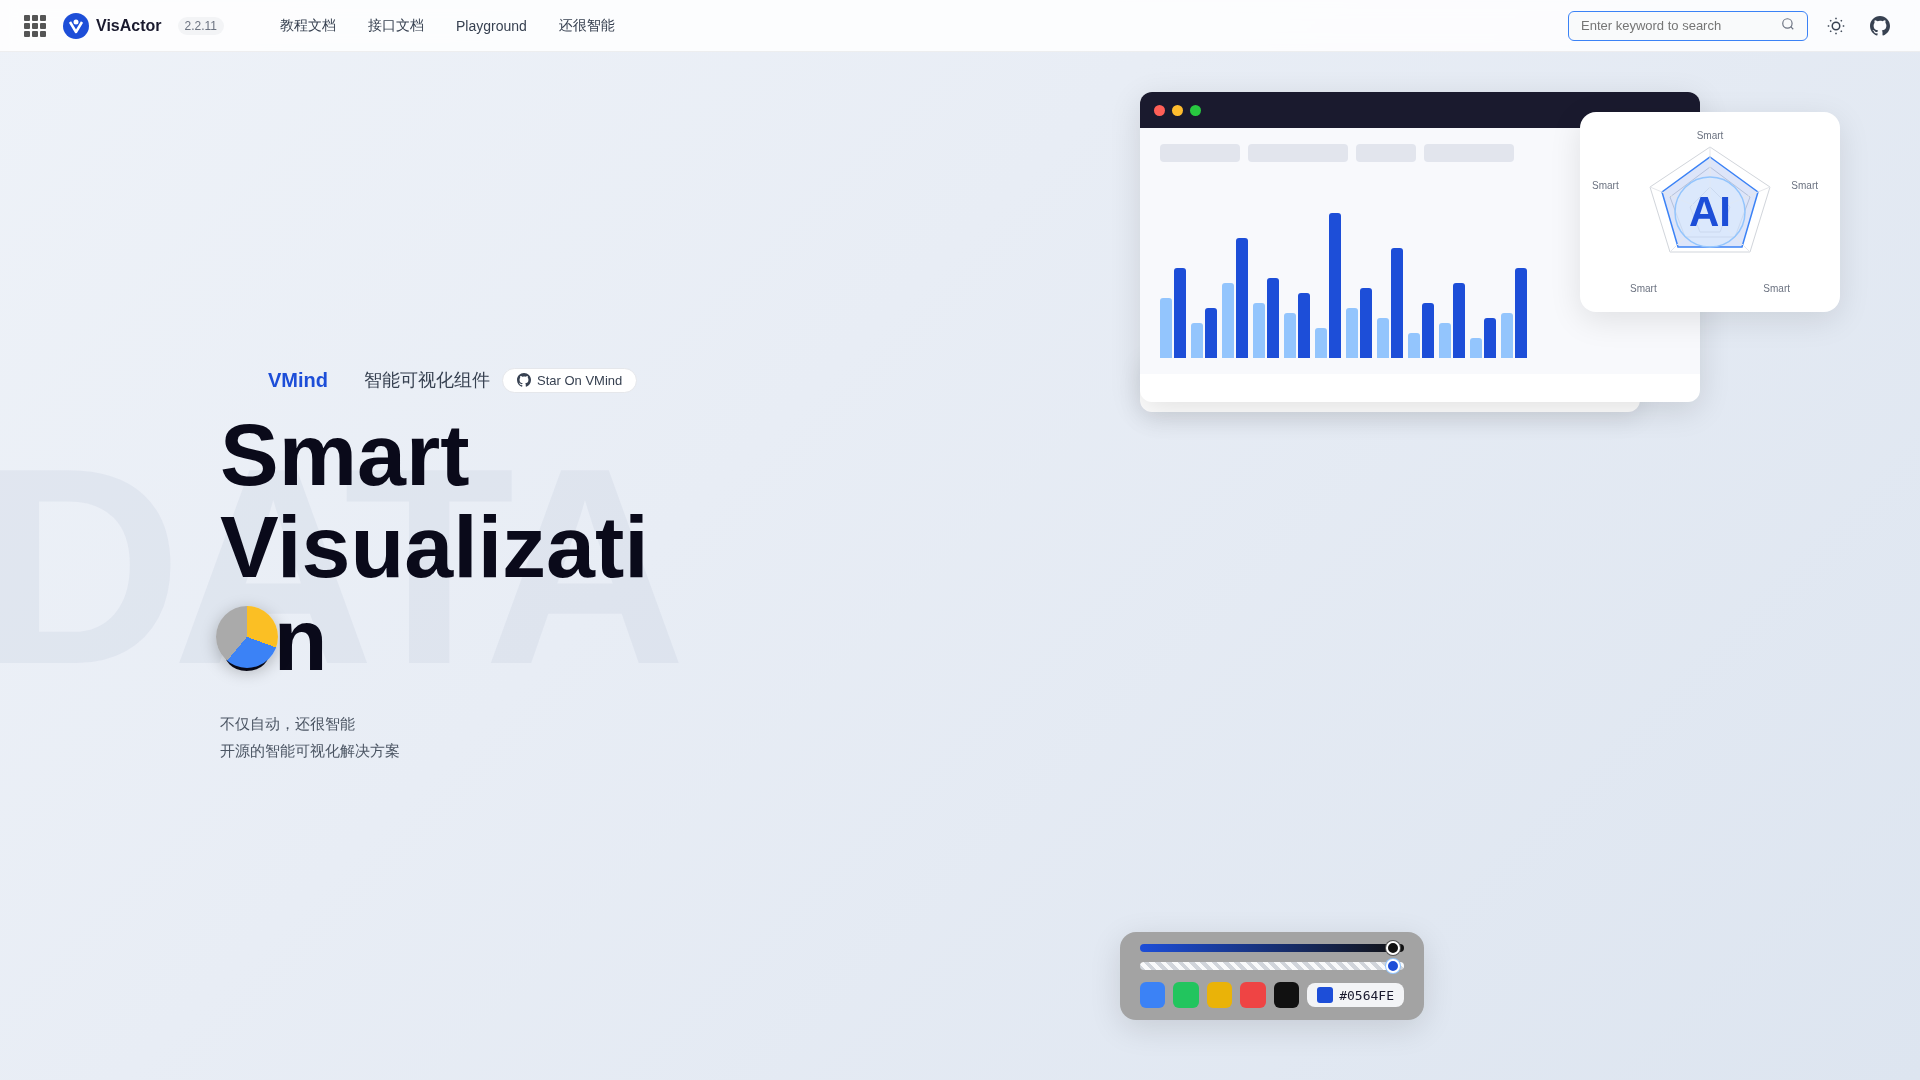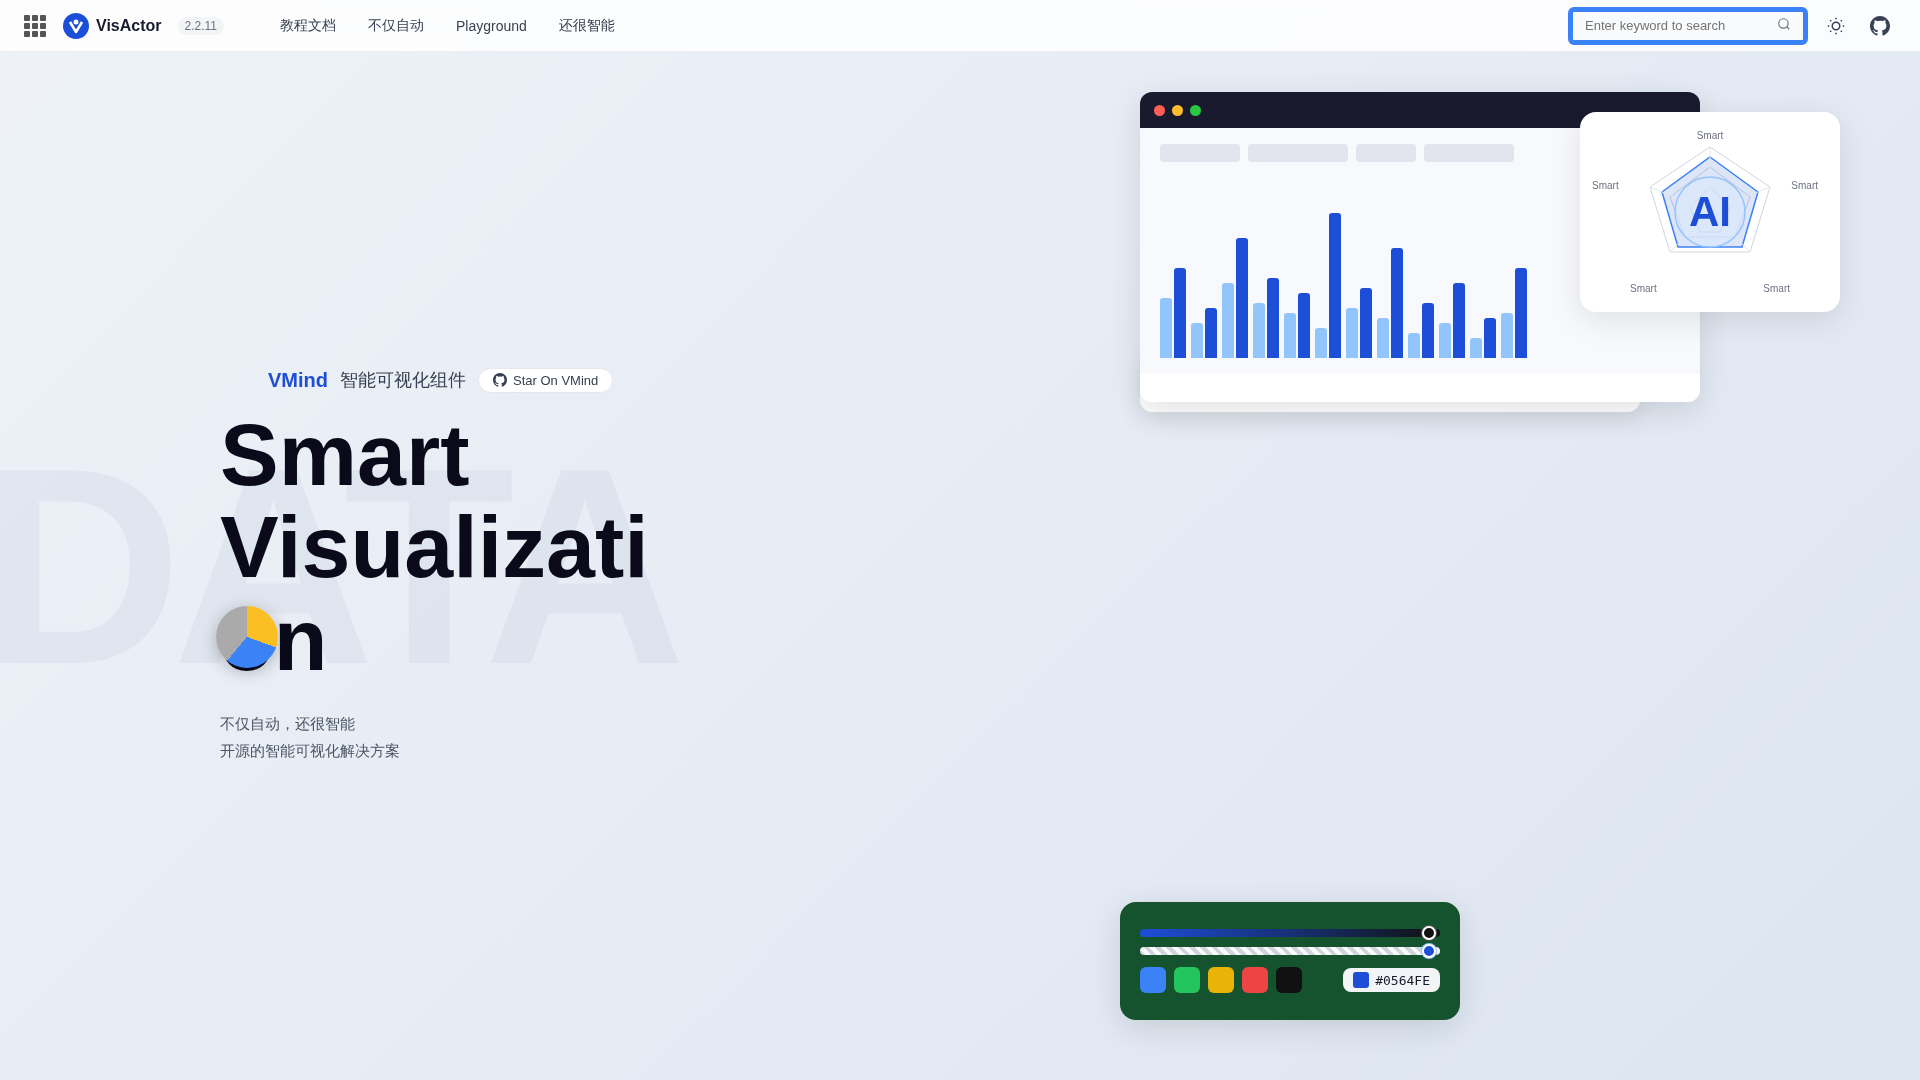--- a/index.html
+++ b/index.html
@@ -78,21 +78,21 @@
     .nav-right {
       margin-left: auto;
       display: flex;
       align-items: center;
       gap: 12px;
     }
     .search-box {
       display: flex;
       align-items: center;
       background: #f9fafb;
-      border: 5px solid #3b82f6;
+      border: 1px solid #3b82f6;
       border-radius: 6px;
       padding: 5px 12px;
       gap: 8px;
       width: 240px;
     }
     .search-box input {
       border: none;
       background: transparent;
       font-size: 13px;
       color: #9ca3af;
@@ -157,20 +157,21 @@
     }
     .vmind-label {
       font-size: 20px;
       font-weight: 700;
       color: #1d4ed8;
       margin-left: 48px;
     }
     .tagline-text {
       font-size: 18px;
       color: #374151;
+      margin-left: 24px;
     }
     .github-star-btn {
       display: flex;
       align-items: center;
       gap: 6px;
       background: white;
       border: 1px solid #e5e7eb;
       border-radius: 20px;
       padding: 4px 14px;
       font-size: 13px;
@@ -304,25 +305,25 @@
       background: #3b82f6;
     }
     .bar.light { background: #93c5fd; }
     .bar.dark { background: #1d4ed8; }
 
     
     .color-picker-card {
       position: absolute;
       left: 0px;
       bottom: 60px;
-      width: 340px;
-      background: #14532d;
+      width: 304px;
+      background: #a3a3a3;
       border-radius: 16px;
       box-shadow: 0 8px 32px rgba(0,0,0,0.12);
-      padding: 27px 20px;
+      padding: 12px 20px;
       z-index: 25;
     }
     .slider-row {
       display: flex;
       align-items: center;
       margin-bottom: 10px;
       gap: 10px;
     }
     .slider-track {
       flex: 1;
@@ -426,21 +427,21 @@
         <circle cx="14" cy="14" r="13" fill="#1d4ed8"></circle>
         <path d="M8 10 L14 20 L20 10" stroke="white" stroke-width="2.5" stroke-linejoin="round" fill="none"></path>
         <circle cx="14" cy="10" r="2.5" fill="white"></circle>
       </svg>
       <span class="nav-brand">VisActor</span>
     </div>
     <span class="nav-version">2.2.11</span>
 
     <nav class="nav-links">
       <a class="nav-link">教程文档</a>
-      <a class="nav-link">不仅自动</a>
+      <a class="nav-link">接口文档</a>
       <a class="nav-link">Playground</a>
       <a class="nav-link">还很智能</a>
     </nav>
   </div>
   <div class="nav-right">
 
     <div class="search-box">
       <input type="text" placeholder="Enter keyword to search" style="">
       <span class="search-icon-btn">
         <svg width="14" height="14" viewBox="0 0 24 24" fill="none" stroke="currentColor" stroke-width="2">

